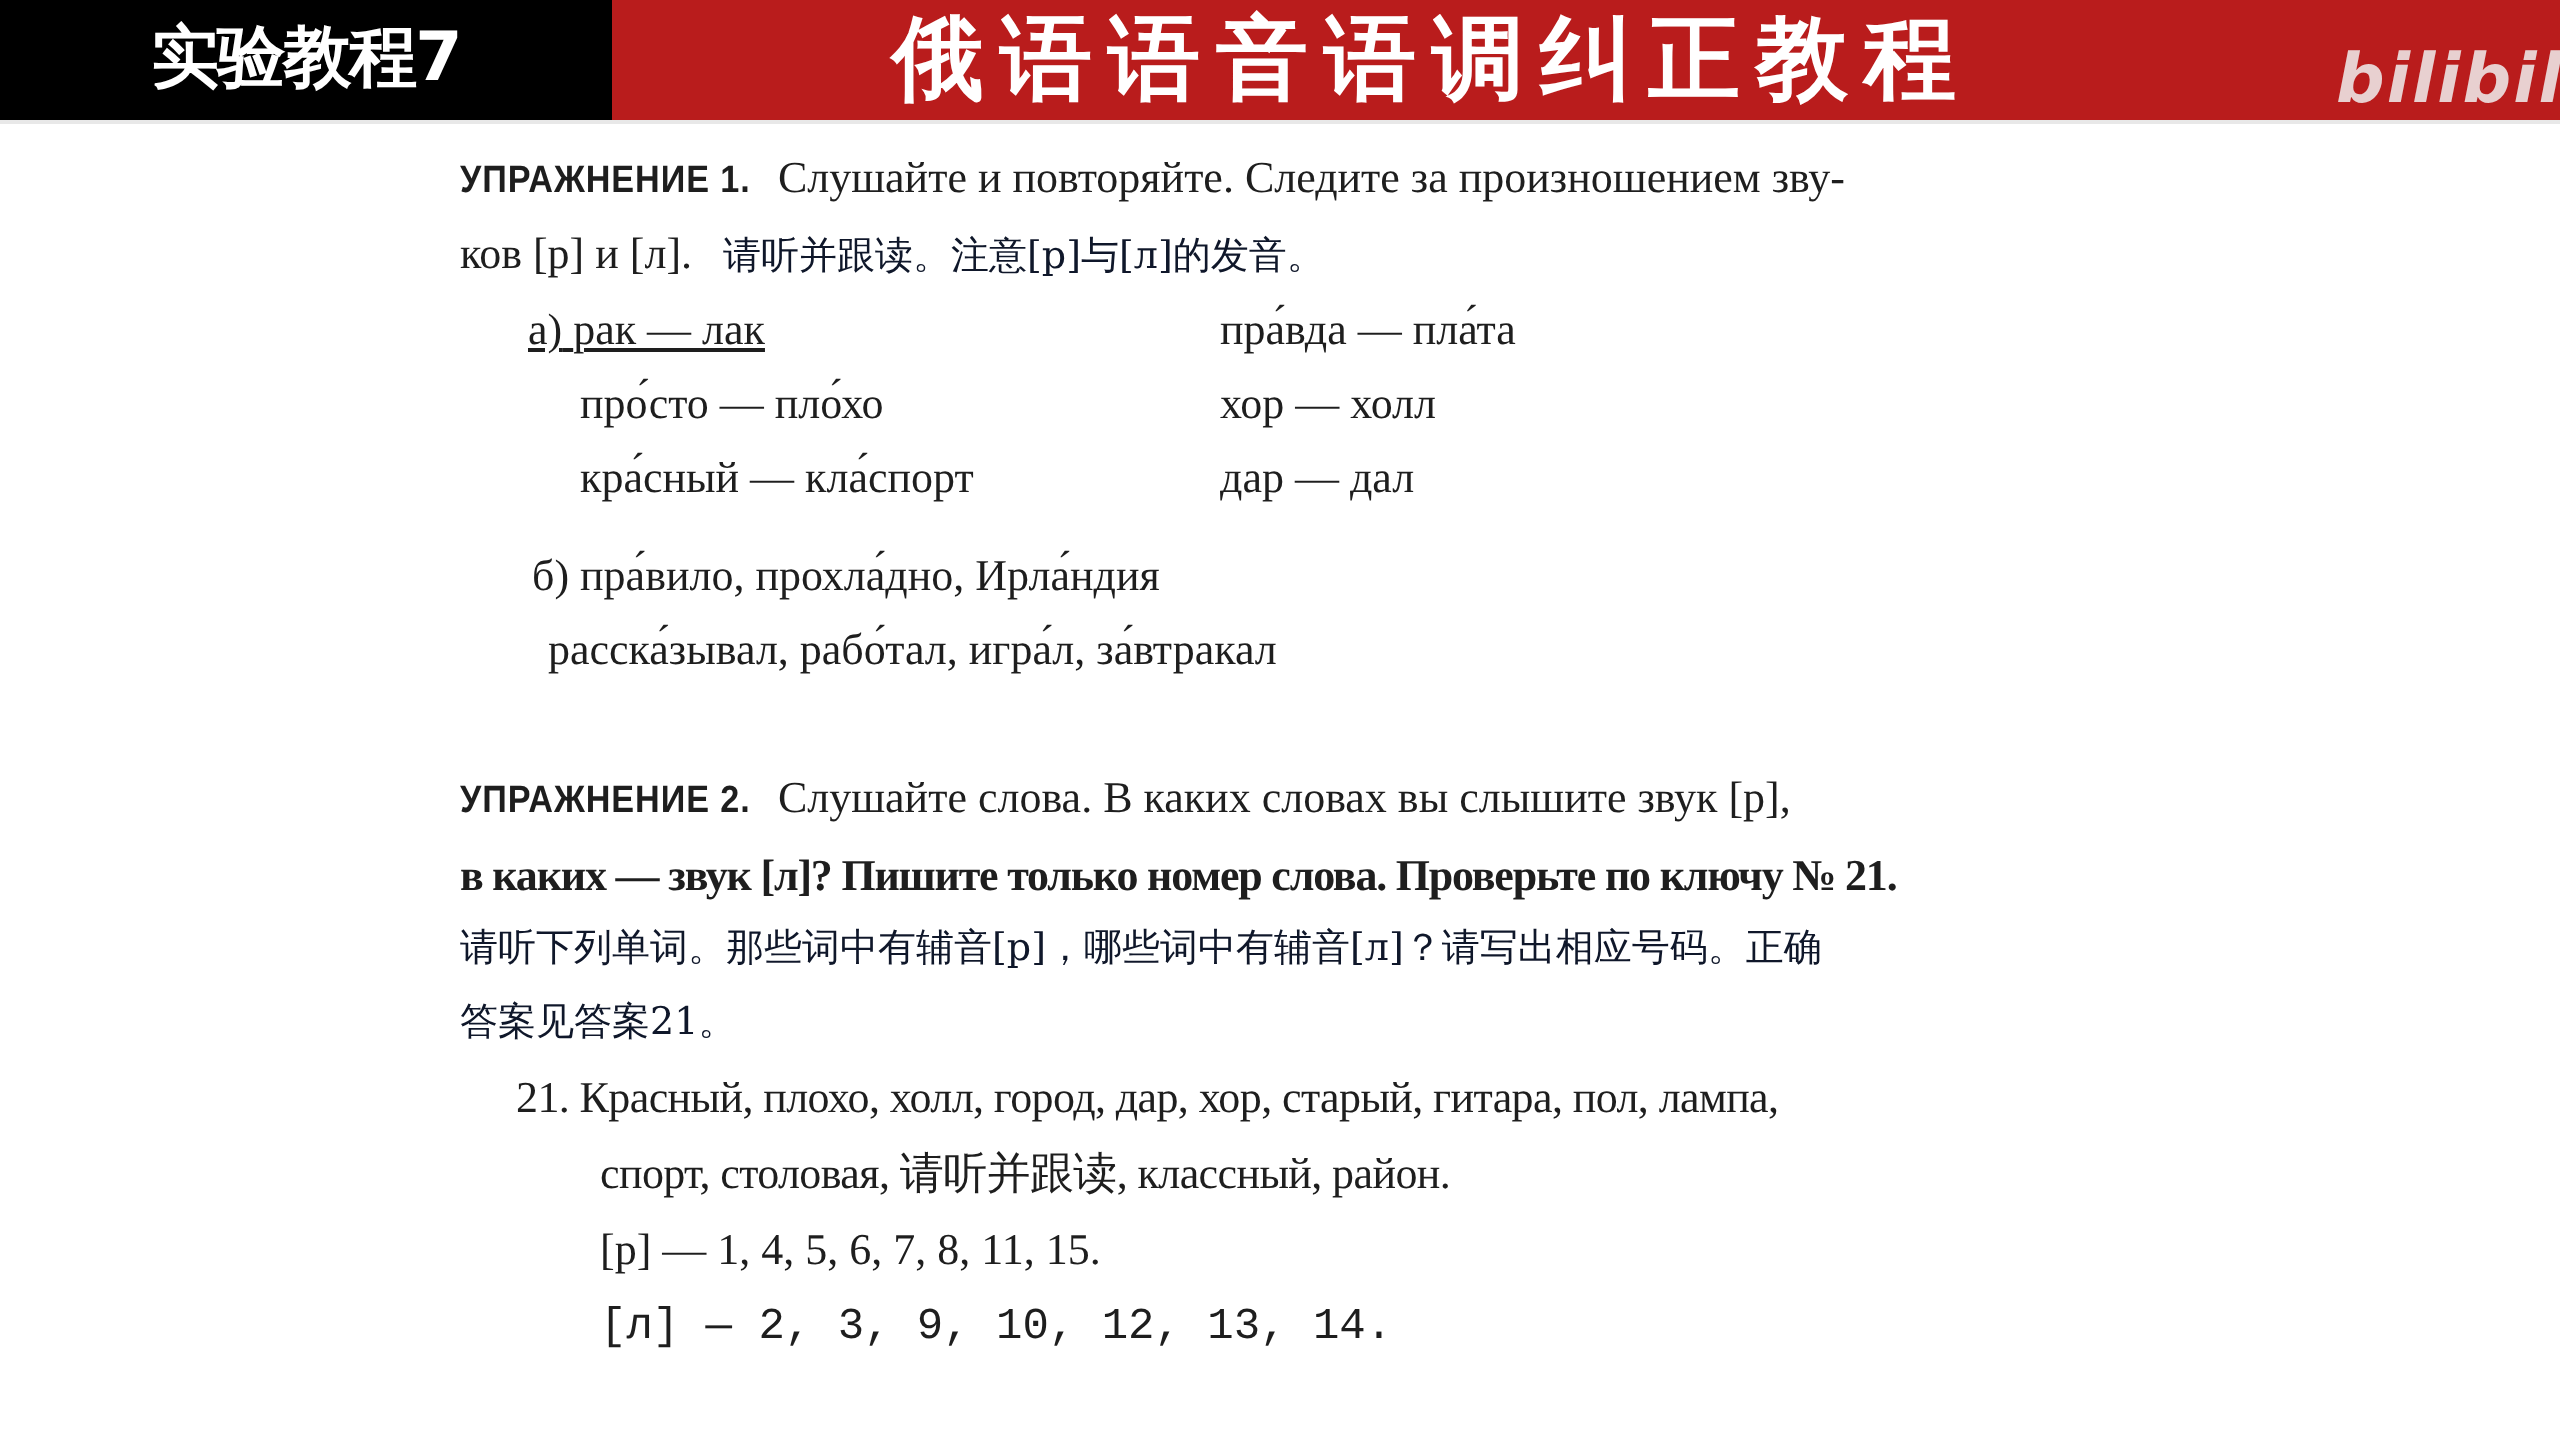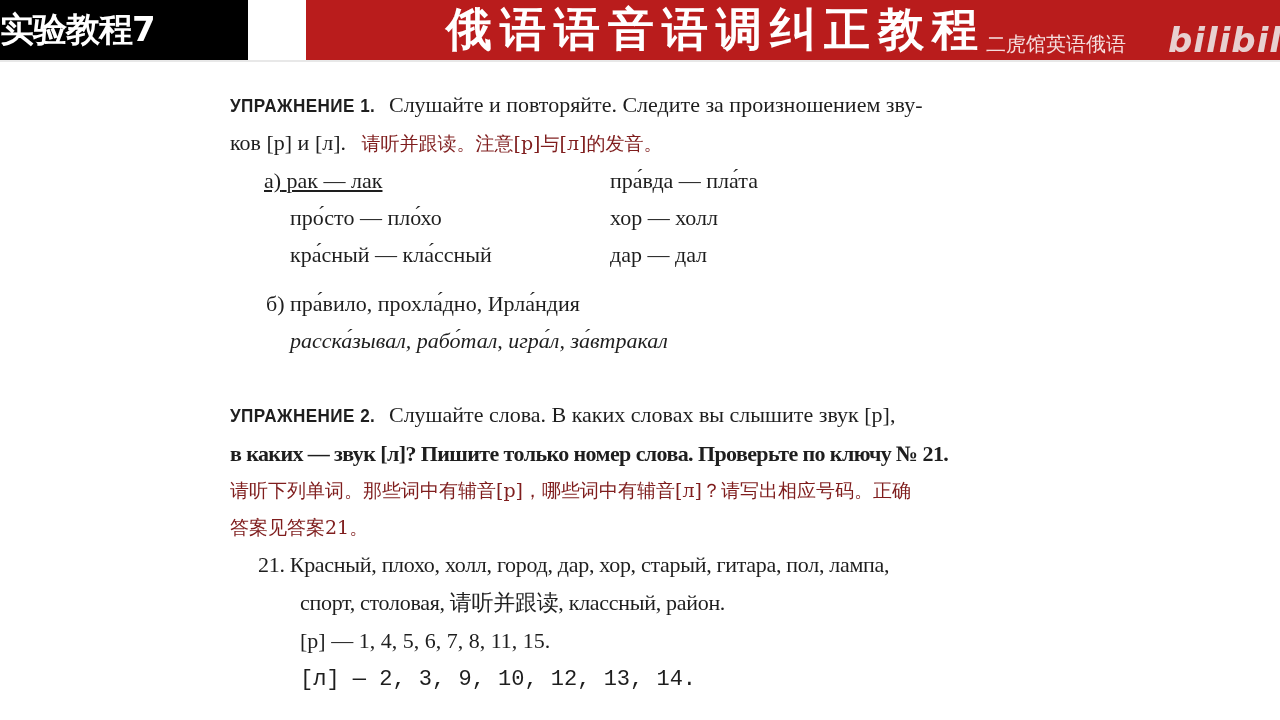--- a/index.html
+++ b/index.html
@@ -4,24 +4,24 @@
   <style>
     html, body {
       margin: 0; padding: 0;
       width: 1280px; height: 720px; overflow: hidden;
       background: #ffffff;
     }
     .page { position: relative; width: 1280px; height: 720px; background: #ffffff; }
 
     .banner { position: absolute; left: 0; top: 0; width: 1280px; height: 60px; }
     .banner-left {
-      position: absolute; left: 0; top: 0; width: 248px; height: 60px;
+      position: absolute; left: 0; top: 0; width: 306px; height: 60px;
       background: #000000; color: #ffffff;
       font-family: "DejaVu Sans", sans-serif; font-weight: bold;
-      font-size: 34px; line-height: 58px; 
+      font-size: 34px; line-height: 58px; text-align: center;
       letter-spacing: -1px;
     }
     .banner-right {
       position: absolute; left: 306px; top: 0; width: 1056px; height: 60px;
       background: #b91c1c;
     }
     .banner-title {
       position: absolute; left: 140px; top: 0;
       color: #ffffff;
       font-family: "DejaVu Sans", sans-serif; font-weight: bold;
@@ -42,34 +42,33 @@
     .banner-shadow {
       position: absolute; left: 0; top: 60px; width: 1280px; height: 2px;
       background: #e8e8e8;
     }
 
     .doc {
       position: absolute; left: 230px; top: 70px; width: 840px;
       font-family: "Liberation Serif", serif; color: #1e1e1e;
       font-size: 22px;
     }
-    .line { position: absolute; white-space: nowrap; line-height: 30px; margin-top: 16px; }
+    .line { position: absolute; white-space: nowrap; line-height: 30px; }
     .heading { font-family: "Liberation Sans", sans-serif; font-weight: bold; font-size: 19px; letter-spacing: 0.5px; transform: scaleX(0.9); transform-origin: left center; display: inline-block; }
-    .zh { color: #7f1d1d; font-family: "DejaVu Serif", serif; font-size: 19px; }
+    .zh { color: #0f172a; font-family: "DejaVu Serif", serif; font-size: 19px; }
   </style>
 </head>
 <body>
 
 <div class="page">
 
   <div class="banner">
     <div class="banner-left">实验教程7</div>
     <div class="banner-right">
       <div class="banner-title">俄语语音语调纠正教程</div>
-      <div class="watermark-text">二虎馆英语俄语</div>
       <div class="watermark-logo">bilibili</div>
     </div>
     <div class="banner-shadow"></div>
   </div>
 
   <div class="doc">
 
     <div class="line" style="left:0; top:4px;">
       <span class="heading">УПРАЖНЕНИЕ 1.</span>
       <span style="margin-left:-8px;">Слушайте и повторяйте. Следите за произношением зву-</span>
@@ -81,28 +80,28 @@
 
     <div class="line" style="left:34px; top:80px;text-decoration:underline;">
       <span>а)</span>
       <span>рак — лак</span>
     </div>
     <div class="line" style="left:380px; top:80px;">пра́вда — пла́та</div>
 
     <div class="line" style="left:60px; top:117px;">про́сто — пло́хо</div>
     <div class="line" style="left:380px; top:117px;">хор — холл</div>
 
-    <div class="line" style="left:60px; top:154px;">кра́сный — кла́ссный</div>
+    <div class="line" style="left:60px; top:154px;">кра́сный — кла́спорт</div>
     <div class="line" style="left:380px; top:154px;">дар — дал</div>
 
     <div class="line" style="left:36px; top:203px;">
       <span>б)</span>
       <span>пра́вило, прохла́дно, Ирла́ндия</span>
     </div>
-    <div class="line" style="left:60px; top:240px;font-style:italic;">расска́зывал, рабо́тал, игра́л, за́втракал</div>
+    <div class="line" style="left:44px; top:240px;">расска́зывал, рабо́тал, игра́л, за́втракал</div>
 
     <div class="line" style="left:0; top:314px;">
       <span class="heading">УПРАЖНЕНИЕ 2.</span>
       <span style="margin-left:-8px;">Слушайте слова. В каких словах вы слышите звук [р],</span>
     </div>
     <div class="line" style="left:0; top:353px; letter-spacing:-0.6px;font-weight:bold;">в каких — звук [л]? Пишите только номер слова. Проверьте по ключу № 21.</div>
     <div class="line zh" style="left:0; top:389px;">请听下列单词。那些词中有辅音[р]，哪些词中有辅音[л]？请写出相应号码。正确</div>
     <div class="line zh" style="left:0; top:426px;">答案见答案21。</div>
 
     <div class="line" style="left:28px; top:464px; letter-spacing:-0.3px;">21. Красный, плохо, холл, город, дар, хор, старый, гитара, пол, лампа,</div>

